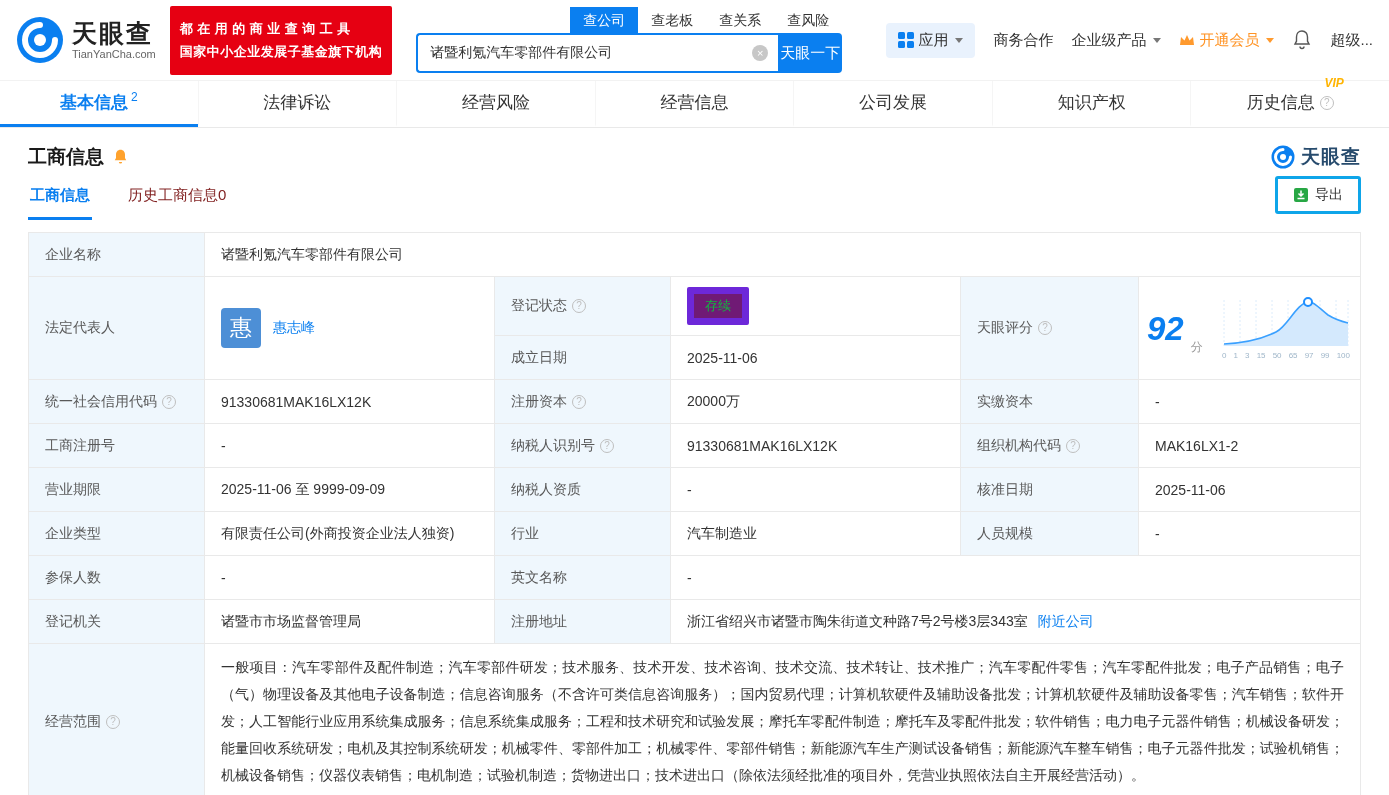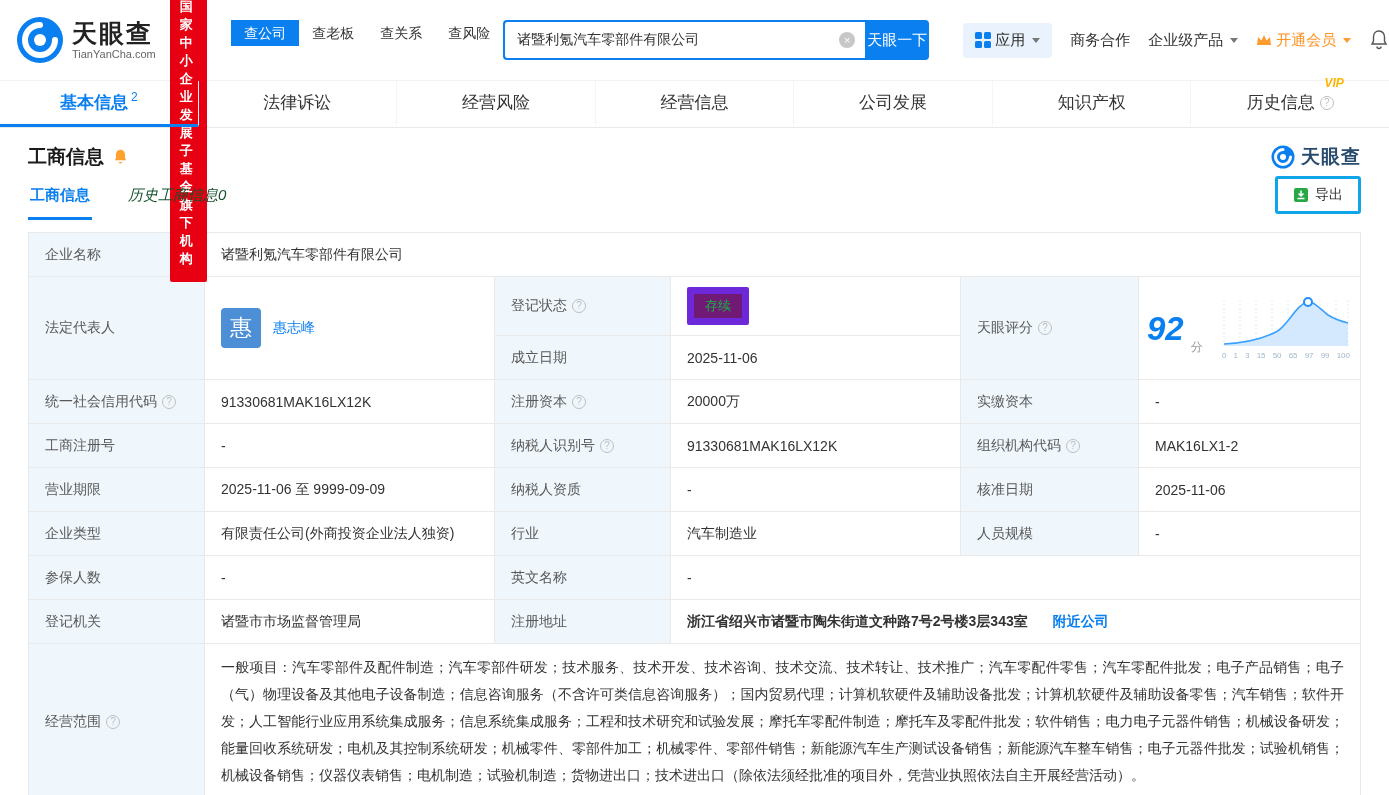--- a/index.html
+++ b/index.html
@@ -9,21 +9,21 @@
   
   .header { height:80px; display:flex; align-items:center; padding:0 16px; gap:14px; }
   .logo { display:flex; align-items:center; gap:8px; cursor:pointer; }
   .logo-mark { width:48px; height:48px; flex:0 0 auto; }
   .logo-text .brand { font-size:25px; font-weight:bold; color:#222; letter-spacing:2px; line-height:1.1; }
   .logo-text .domain { font-size:11px; color:#666; }
   .banner { background:#e60012; color:#fff; padding:14px 10px; font-weight:bold; border-radius:2px; }
   .banner .l1 { font-size:13px; letter-spacing:4.5px; }
   .banner .l2 { font-size:13px; margin-top:5px; letter-spacing:0.5px; }
 
-  .search-area { display:flex; flex-direction:row; margin-left:10px; }
+  .search-area { display:flex; flex-direction:column; margin-left:10px;align-items:flex-end; }
   .search-tabs { display:flex; }
   .search-tab { width:68px; height:26px; line-height:26px; text-align:center; font-size:14px; color:#333; cursor:pointer; }
   .search-tab.active { background:#0a7ff0; color:#fff; }
   .search-row { display:flex; }
   .search-input-wrap { position:relative; }
   .search-input { width:362px; height:40px; border:2px solid #0a7ff0; border-right:none;
     border-radius:4px 0 0 4px; padding:0 34px 0 12px; font-size:14px; color:#333; outline:none;
     font-family:inherit; }
   .clear-icon { position:absolute; right:10px; top:12px; width:16px; height:16px; border-radius:50%;
     background:#c7c7c7; color:#fff; font-size:11px; line-height:16px; text-align:center; cursor:pointer; }
@@ -57,21 +57,21 @@
   
   .section-head { display:flex; align-items:center; padding:16px 28px 6px; }
   .section-title { font-size:19px; font-weight:bold; color:#1a1a1a; }
   .bell-wrap { margin-left:8px; display:flex; }
   .watermark { margin-left:auto; display:flex; align-items:center; gap:6px; }
   .watermark .wm-text { font-size:19px; font-weight:bold; color:#274b6d; letter-spacing:1px; }
 
   .subtabs { display:flex; align-items:flex-end; padding:0 28px; height:44px; }
   .subtab { margin-right:34px; font-size:15px; cursor:pointer; padding:12px 2px; border-bottom:3px solid transparent; }
   .subtab.active { color:#0a7ff0; font-weight:bold; border-bottom-color:#0a7ff0; }
-  .subtab.inactive { color:#14532d;font-style:italic; }
+  .subtab.inactive { color:#7f1d1d; }
   .export-btn { margin-left:auto; margin-bottom:6px; display:flex; align-items:center; gap:6px;
     border:3px solid #0ea5e9; border-radius:3px; padding:7px 15px; font-size:14px; color:#333;
     background:#fff; cursor:pointer; font-family:inherit; }
 
   
   .info-table { width:1333px; margin:12px 28px 0; border-collapse:collapse; table-layout:fixed; }
   .info-table td { border:1px solid #e9e9e9; padding:10px 16px; font-size:14px; color:#333;
     vertical-align:middle; height:44px; word-break:break-all; }
   .info-table td.lbl { background:#eff7fd; color:#595959; }
   .rep-cell { }
@@ -82,21 +82,21 @@
   .badge-green { display:inline-block; background:#701a75; color:#14b53e; font-size:13px;
     padding:3px 11px; border-radius:2px; border:7px solid #6d28d9; }
   .score-cell { padding:4px 8px !important; }
   .score-flex { display:flex; align-items:center; gap:7px; }
   .score-num { font-size:33px; font-weight:bold; font-style:italic; color:#0a7ff0; line-height:1; }
   .score-unit { font-size:12px; color:#999; align-self:flex-end; margin-bottom:4px; }
   .score-chart { margin-left:auto; width:130px; }
   .chart-ticks { display:flex; justify-content:space-between; width:128px; margin-top:1px; }
   .chart-ticks span { font-size:8px; color:#9fb6c9; line-height:1; }
   .scope-text { line-height:27px; text-align:justify; }
-  .addr-flex { display:flex; gap:25px; align-items:center;font-weight:bold; }
+  .addr-flex { display:flex; gap:10px; align-items:center; }
 </style>
 </head>
 <body>
 
 <div class="header">
   <div class="logo">
     <svg class="logo-mark" viewBox="0 0 48 48">
       <circle cx="24" cy="24" r="23" fill="#0a7ff0"></circle>
       <path d="M24 9 a15 15 0 1 0 15 15" fill="none" stroke="#fff" stroke-width="6" stroke-linecap="round"></path>
       <circle cx="24" cy="24" r="6" fill="#fff"></circle>

